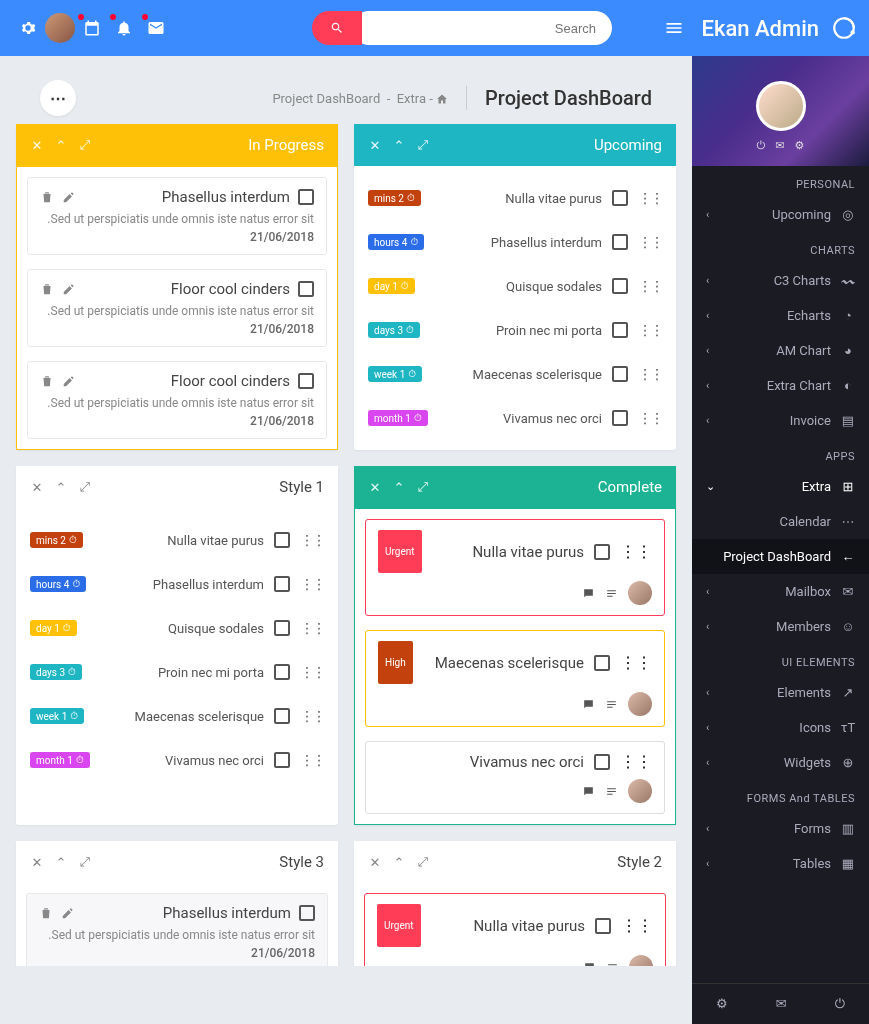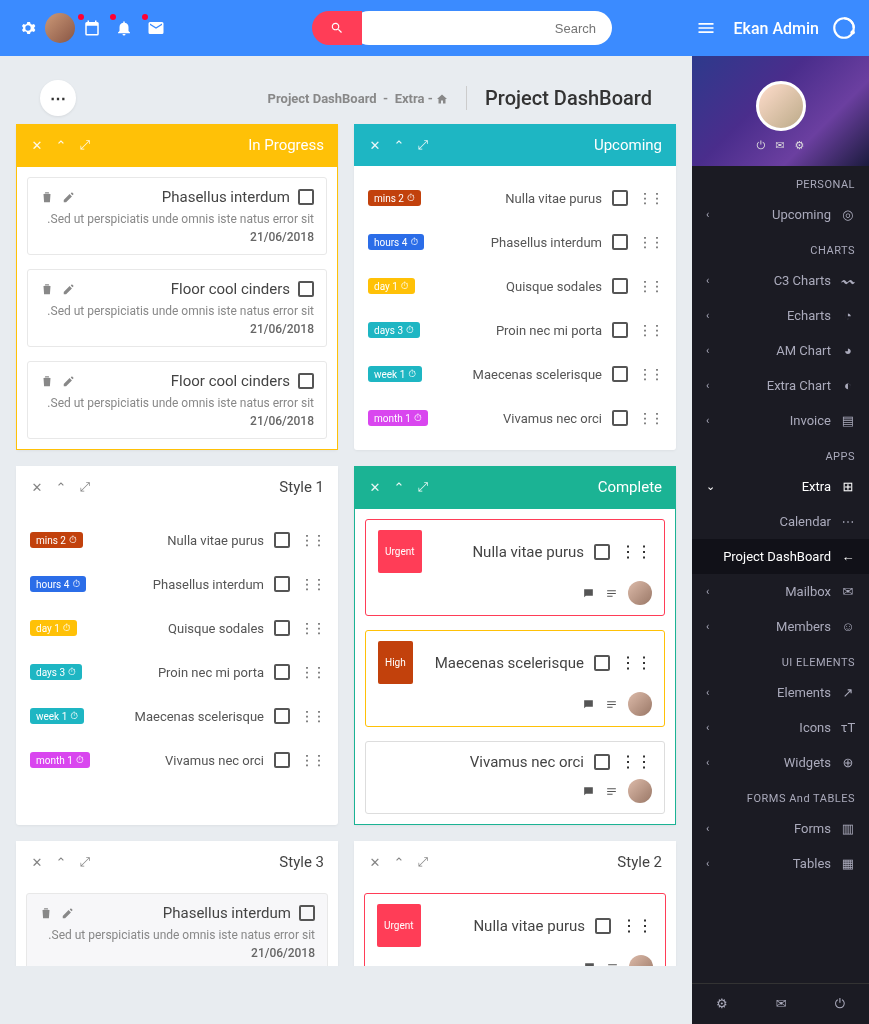--- a/index.html
+++ b/index.html
@@ -8,27 +8,27 @@
 
 .topnav { height: 56px; background: #3b8bff; display: flex; align-items: center; padding: 0 12px; color: #fff; }
 .topnav .icon-btn { width: 32px; height: 32px; display: flex; align-items: center; justify-content: center; cursor: pointer; position: relative; }
 .topnav .icon-btn svg { fill: #fff; }
 .avatar-small { width: 30px; height: 30px; border-radius: 50%; background: linear-gradient(135deg,#c97,#854); }
 .red-dot { position:absolute; top:2px; left:2px; width:6px; height:6px; background:#ff0033; border-radius:50%; }
 .search-wrap { display: flex; align-items: center; margin-left: 140px; }
 .search-btn { background:#ff3d57; border-radius:20px 0 0 20px; height:34px; width:50px; display:flex; align-items:center; justify-content:center; margin-right:-10px; z-index:1; }
 .search-input { height:34px; border:none; border-radius:20px; padding:0 16px; width:260px; font-size:13px; color:#666; text-align:right; }
 .topnav-right { margin-left:auto; display:flex; align-items:center; gap:12px; }
-.brand { font-size:16px; font-weight:500; }
+.brand { font-size:22px; font-weight:500; }
 .brand-logo { width:26px; height:26px; }
 
 
 .page-head { display:flex; align-items:center; justify-content:flex-end; padding: 16px 24px 8px 24px; }
 .more-btn { width:36px; height:36px; border-radius:50%; background:#fff; box-shadow:0 1px 3px rgba(0,0,0,.08); display:flex; align-items:center; justify-content:center; margin-right:auto; font-weight:700; color:#333; cursor:pointer; }
-.breadcrumb { font-size:13px; color:#888;font-weight:bold; }
+.breadcrumb { font-size:13px; color:#888; }
 .breadcrumb a { color:#888; text-decoration:none; }
 .page-title { font-size:20px; color:#333; font-weight:500; margin-left:18px; padding-left:18px; border-left:1px solid #ccc; }
 
 
 .main { display:flex; }
 .content { flex:1; padding: 8px 16px 16px 16px; width: 692px; overflow-y:auto; height: calc(1024px - 56px - 58px); }
 .grid { display:grid; grid-template-columns: 1fr 1fr; gap:16px; }
 
 
 .card { background:#fff; border-radius:3px; box-shadow:0 1px 3px rgba(0,0,0,.05); }

